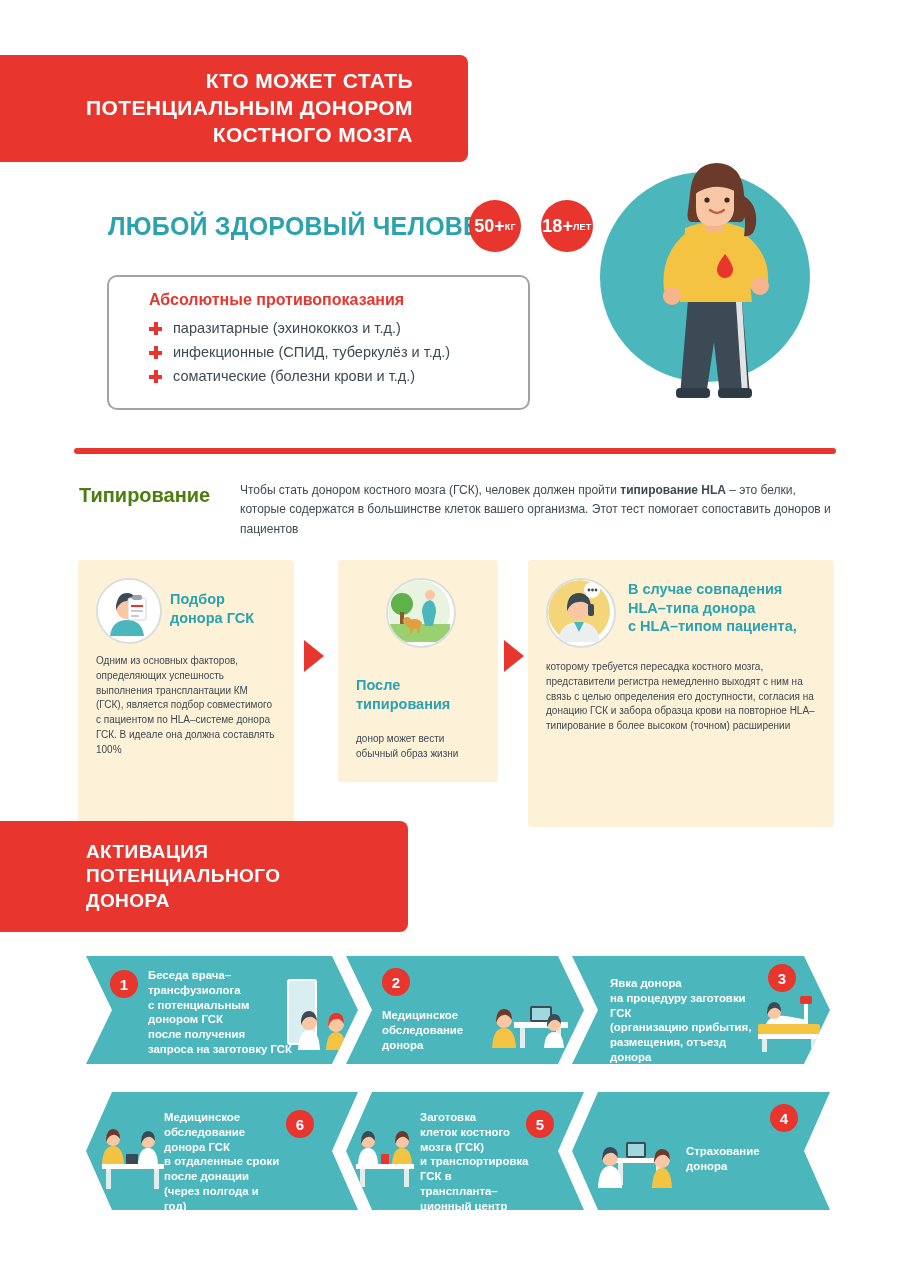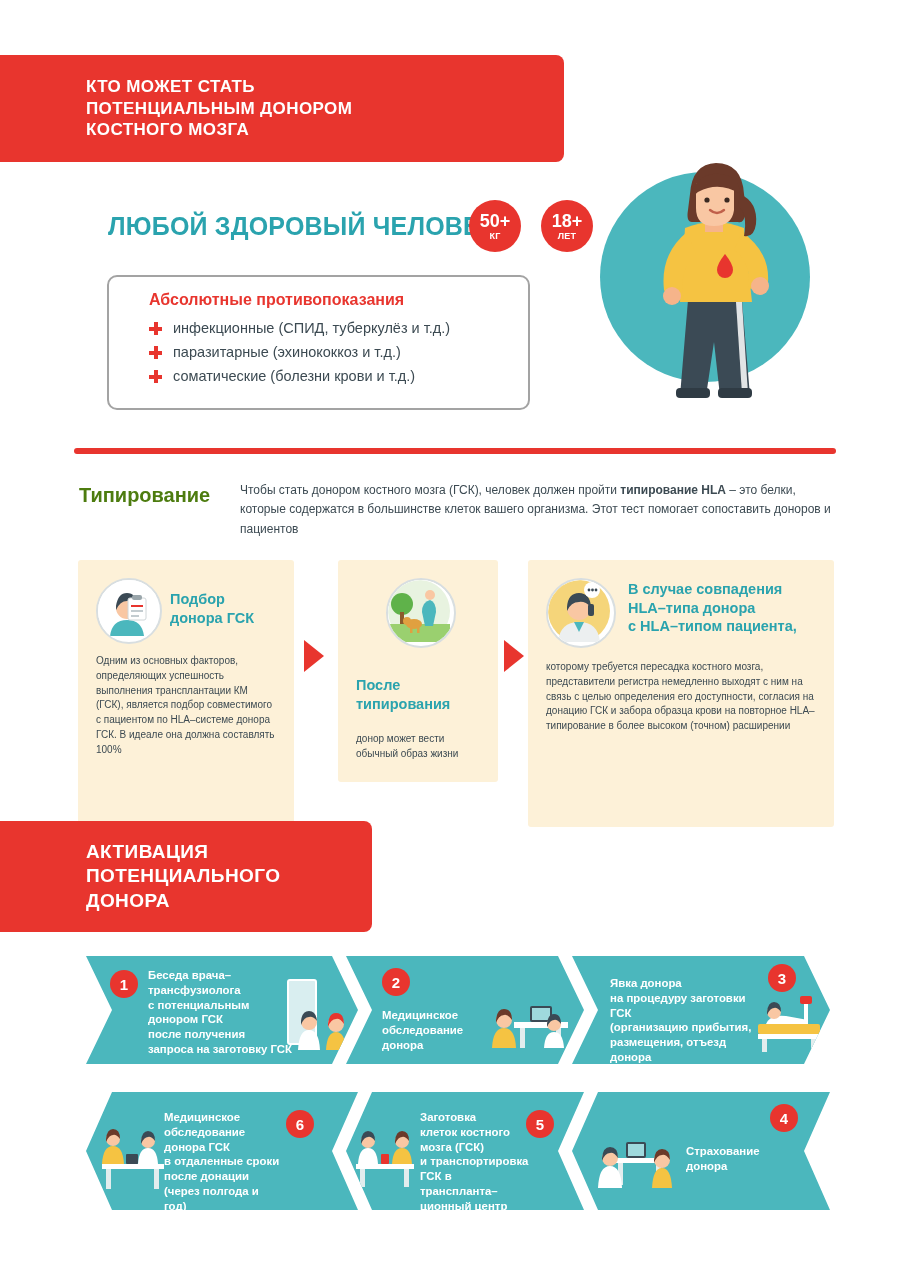--- a/index.html
+++ b/index.html
@@ -23,28 +23,29 @@
     color: #ffffff;
     font-weight: bold;
     letter-spacing: .4px;
     line-height: 1.28;
     border-radius: 0 8px 8px 0;
     display: flex;
     align-items: center;
   }
   #banner-1 {
     left: 0; top: 55px;
-    width: 564px; height: 107px;
-    font-size: 17px;
+    width: 468px; height: 107px;
+    font-size: 21px;
     padding-left: 86px;
     box-sizing: border-box;
+    text-align: right;
   }
   #banner-2 {
     left: 0; top: 821px;
-    width: 372px; height: 111px;
+    width: 408px; height: 111px;
     font-size: 19px;
     padding-left: 86px;
     box-sizing: border-box;
   }
 
   
   #healthy-line {
     position: absolute;
     left: 108px; top: 212px;
     font-size: 25px;
@@ -52,21 +53,21 @@
     color: #2aa3ae;
     letter-spacing: .2px;
   }
   .badge {
     position: absolute;
     width: 52px; height: 52px;
     border-radius: 50%;
     background: #e8352e;
     color: #fff;
     display: flex;
-    flex-direction: column;
+    flex-direction: row;
     align-items: center;
     justify-content: center;
     line-height: 1;
   }
   .badge .big { font-size: 18px; font-weight: bold; }
   .badge .small { font-size: 9px; font-weight: bold; margin-top: 2px; letter-spacing: .3px;}
   #badge-weight { left: 469px; top: 200px; }
   #badge-age { left: 541px; top: 200px; }
 
   
@@ -251,25 +252,25 @@
 </div>
 <div class="badge" id="badge-age">
   <span class="big">18+</span>
   <span class="small">ЛЕТ</span>
 </div>
 
 <div id="contra-box">
   <div id="contra-title">Абсолютные противопоказания</div>
   <div class="contra-item">
     <span class="cross"></span>
-    <span>инфекционные (СПИД, туберкулёз и т.д.)</span>
+    <span>паразитарные (эхинококкоз и т.д.)</span>
   </div>
   <div class="contra-item">
     <span class="cross"></span>
-    <span>паразитарные (эхинококкоз и т.д.)</span>
+    <span>инфекционные (СПИД, туберкулёз и т.д.)</span>
   </div>
   <div class="contra-item">
     <span class="cross"></span>
     <span>соматические (болезни крови и т.д.)</span>
   </div>
 </div>
 
 <div id="person-wrap">
   <div id="person-circle"></div>
   <svg width="240" height="250" viewBox="0 0 240 250" style="position:absolute;left:0;top:0">

